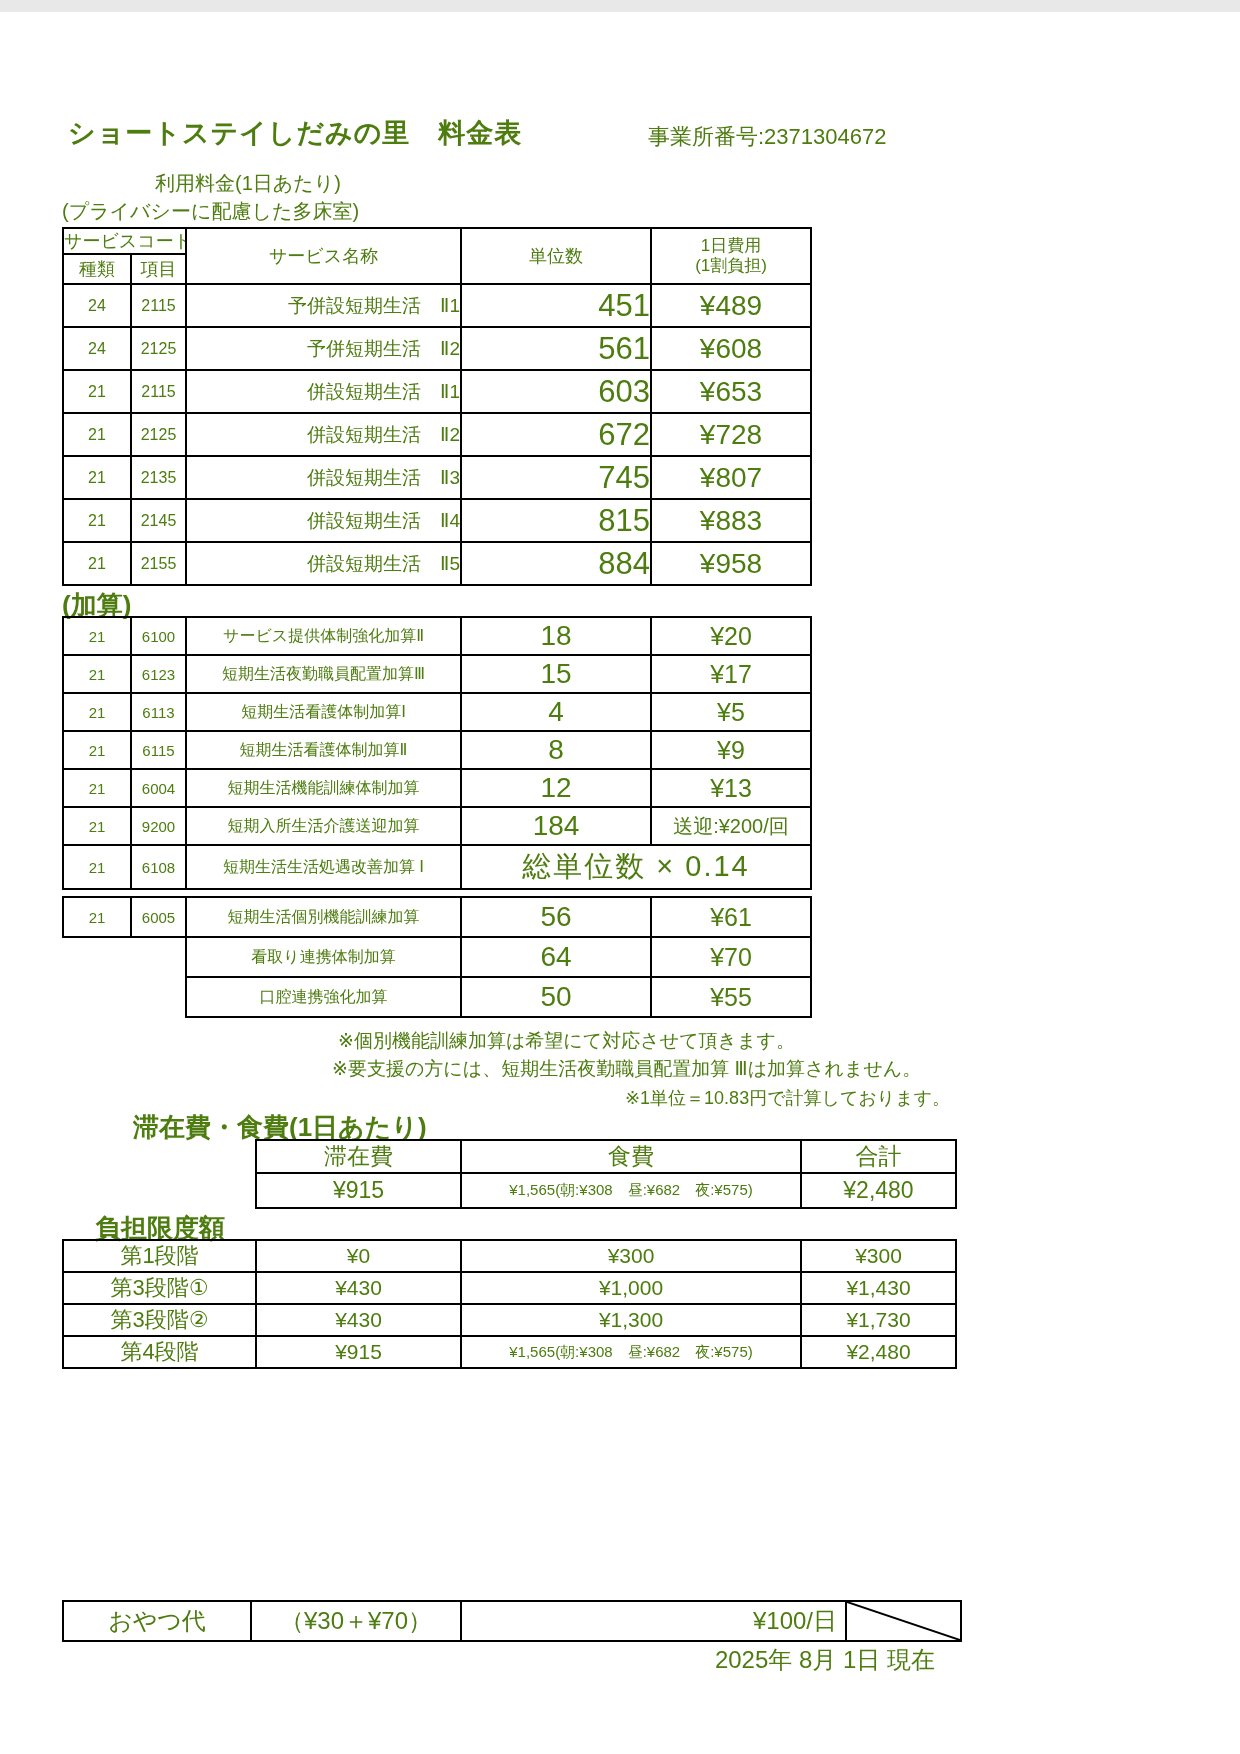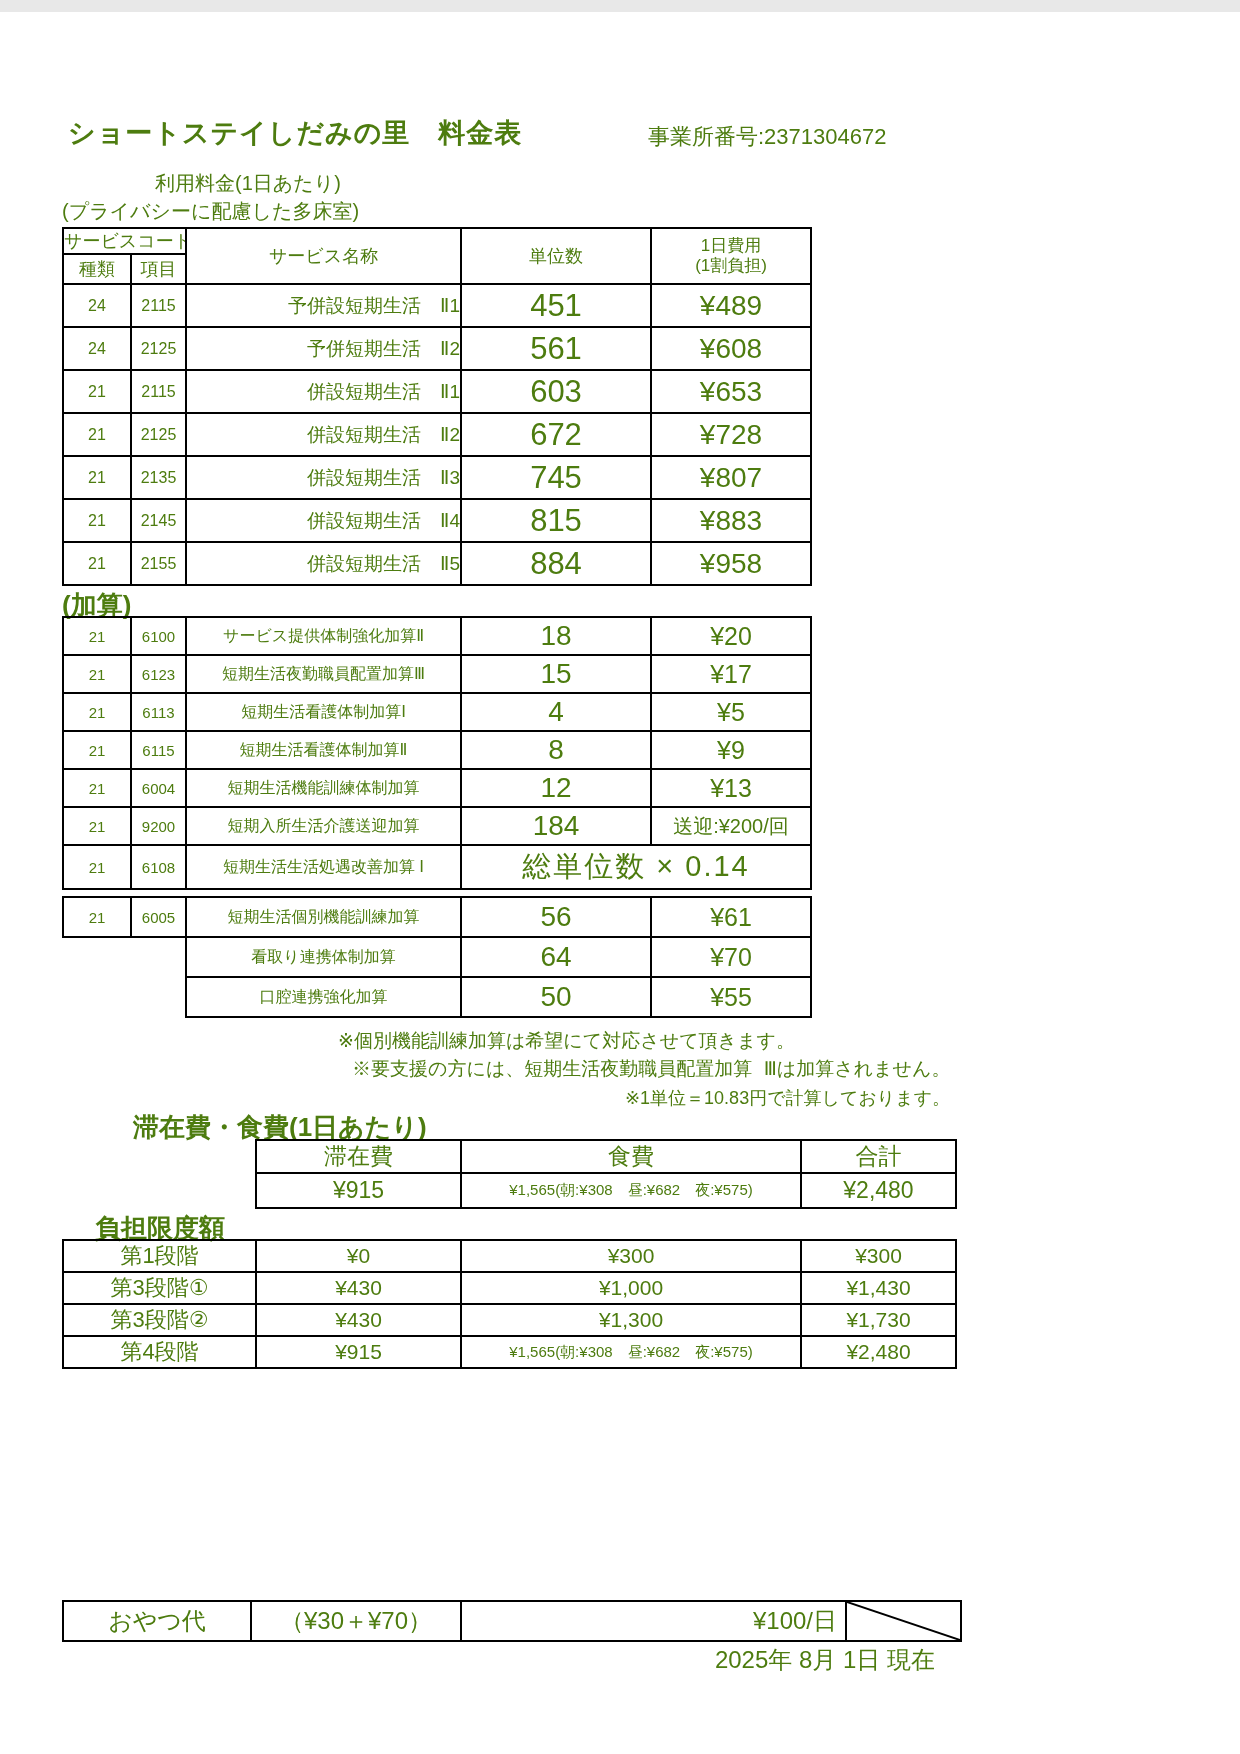--- a/index.html
+++ b/index.html
@@ -10,21 +10,21 @@
   td{border:2px solid #000;text-align:center;vertical-align:middle;padding:0;overflow:hidden;white-space:nowrap;}
   td.nob{border-top:none;border-left:none;border-bottom:none;border-right:none;}
   .title{font-size:27px;font-weight:bold;letter-spacing:1px;}
   .office{font-size:22px;}
   .sublabel{font-size:20px;}
   .seclabel{font-size:26px;font-weight:bold;}
   .hd{font-size:18px;}
   .hd2{font-size:17px;line-height:1.15;}
   .code{font-size:16px;}
   .name{font-size:19px;text-align:right;}
-  .units{font-size:31px;}
+  .units{font-size:31px;text-align:right;}
   .price{font-size:28px;}
   .k-code{font-size:15px;}
   .k-name{font-size:16px;}
   .k-units{font-size:28px;}
   .k-price{font-size:25px;}
   .k-sogei{font-size:20px;}
   .k-merged{font-size:29px;letter-spacing:2px;}
   .note{font-size:19px;}
   .note-sm{font-size:18px;}
   .b-hd{font-size:23px;}
@@ -208,21 +208,21 @@
     <tr style="height:40px">
       <td colspan="2" class="nob"></td>
       <td class="k-name">口腔連携強化加算</td>
       <td class="k-units">50</td>
       <td class="k-price">¥55</td>
     </tr>
   </tbody>
     </table>
 
   <div class="abs note" style="left:338px;top:1016px;">※個別機能訓練加算は希望にて対応させて頂きます。</div>
-  <div class="abs note" style="left:352px;top:1044px;font-family:Liberation Mono, monospace;">※要支援の方には、短期生活夜勤職員配置加算 Ⅲは加算されません。</div>
+  <div class="abs note" style="left:332px;top:1044px;">※要支援の方には、短期生活夜勤職員配置加算 Ⅲは加算されません。</div>
   <div class="abs note-sm" style="left:625px;top:1074px;">※1単位＝10.83円で計算しております。</div>
 
   <div class="abs seclabel" style="left:133px;top:1098px;">滞在費・食費(1日あたり)</div>
   <table class="abs" style="left:255px;top:1127px;width:700px;">
     <colgroup>
         <col style="width:205px">
         <col style="width:340px">
         <col style="width:155px">
       </colgroup>
     <tbody>

